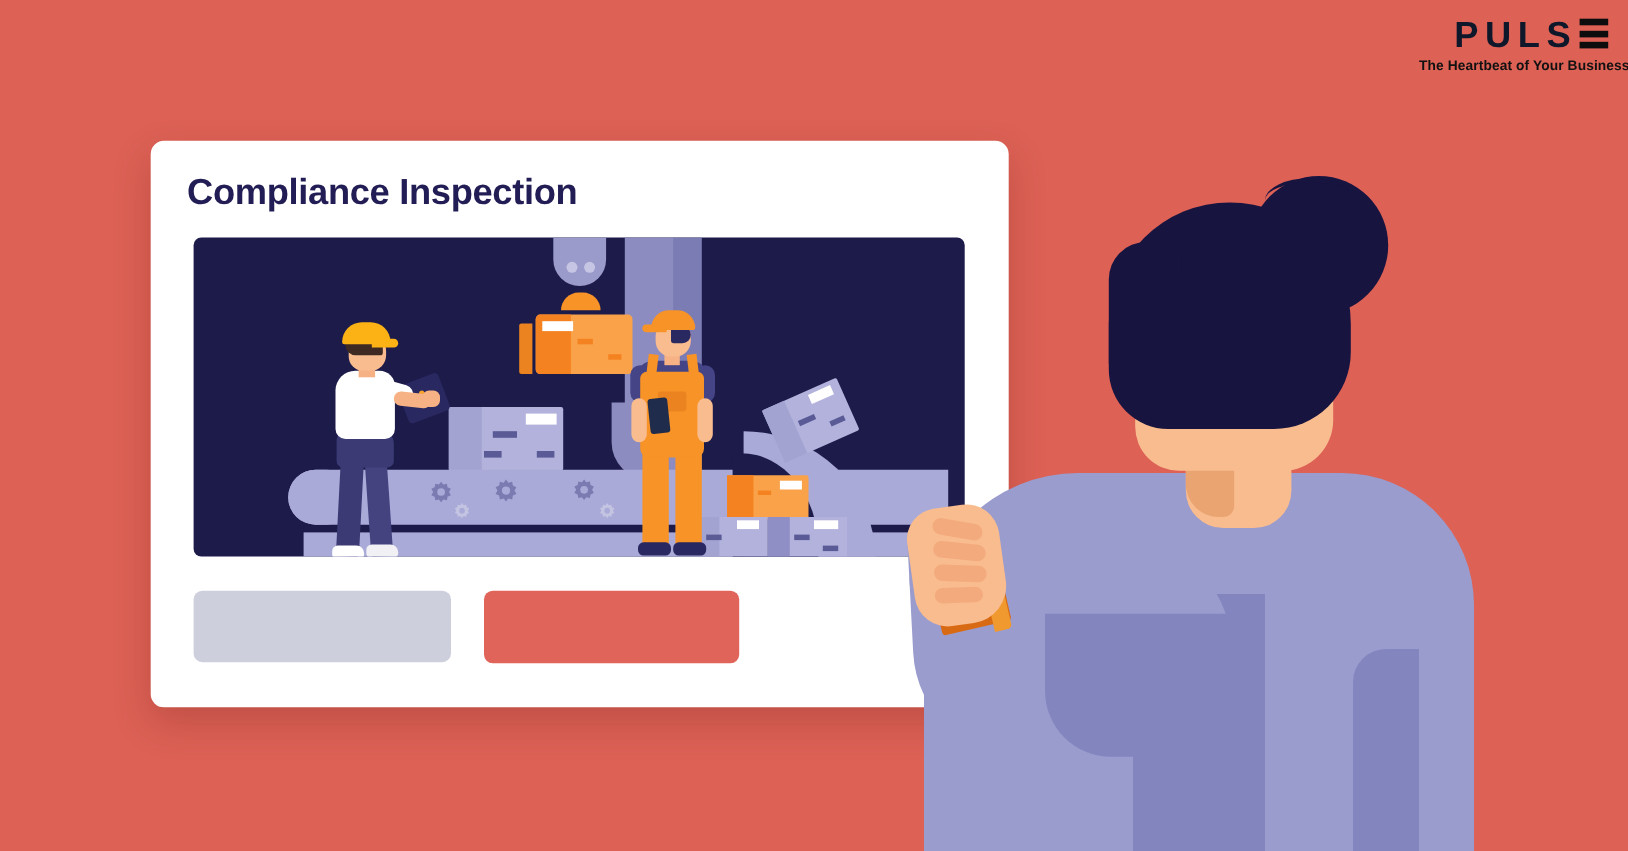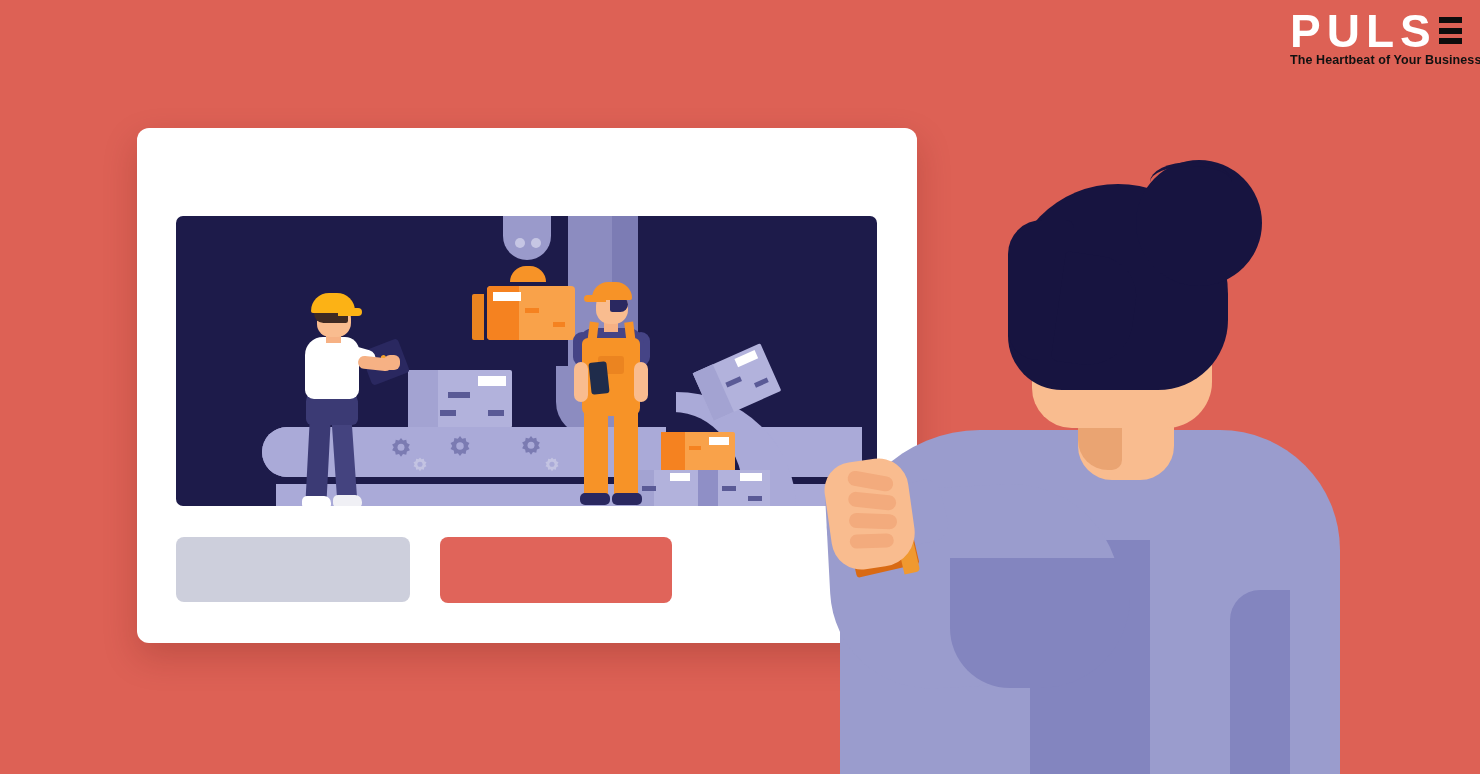--- a/index.html
+++ b/index.html
@@ -16,22 +16,22 @@
   
   #brand {
     position:absolute; right:18px; top:12px;
     width:172px; text-align:center; user-select:none;
   }
   #brand-wordmark {
     display:flex; align-items:center; justify-content:flex-end;
     height:38px; line-height:1;
   }
   #brand-word {
-    font-size:46px; font-weight:700; letter-spacing:6px;
-    color:#ffffff; font-family:"Liberation Sans", sans-serif;
+    font-size:33px; font-weight:700; letter-spacing:6px;
+    color:#0f172a; font-family:"Liberation Sans", sans-serif;
   }
   #brand-e { display:inline-flex; flex-direction:column; justify-content:space-between;
     width:26px; height:27px; margin-left:2px; margin-bottom:1px; }
   #brand-e i { display:block; width:100%; height:6px; background:#0d0d0d; }
   #brand-tag {
     margin-top:3px; font-size:12.5px; font-weight:700; color:#111;
     letter-spacing:.1px; white-space:nowrap; text-align:right;
   }
 
   
@@ -233,20 +233,21 @@
         <i></i>
           <i></i>
           <i></i>
       </span>
     </div>
     <div id="brand-tag">The Heartbeat of Your Business</div>
   </div>
 
   <div id="card">
 
+    <div id="card-title">Compliance Inspection</div>
 
     <div id="illus">
 
       <div class="sh pillar" style="left:392px;top:0;width:46px;height:215px;"></div>
       <div class="sh pillar-2" style="left:436px;top:0;width:26px;height:215px;"></div>
       <div class="sh pillar" style="left:380px;top:150px;width:70px;height:70px;border-radius:0 0 34px 34px;"></div>
 
       <div class="sh" id="robot-col"></div>
       <div class="sh" id="robot-eye1"></div>
       <div class="sh" id="robot-eye2"></div>

